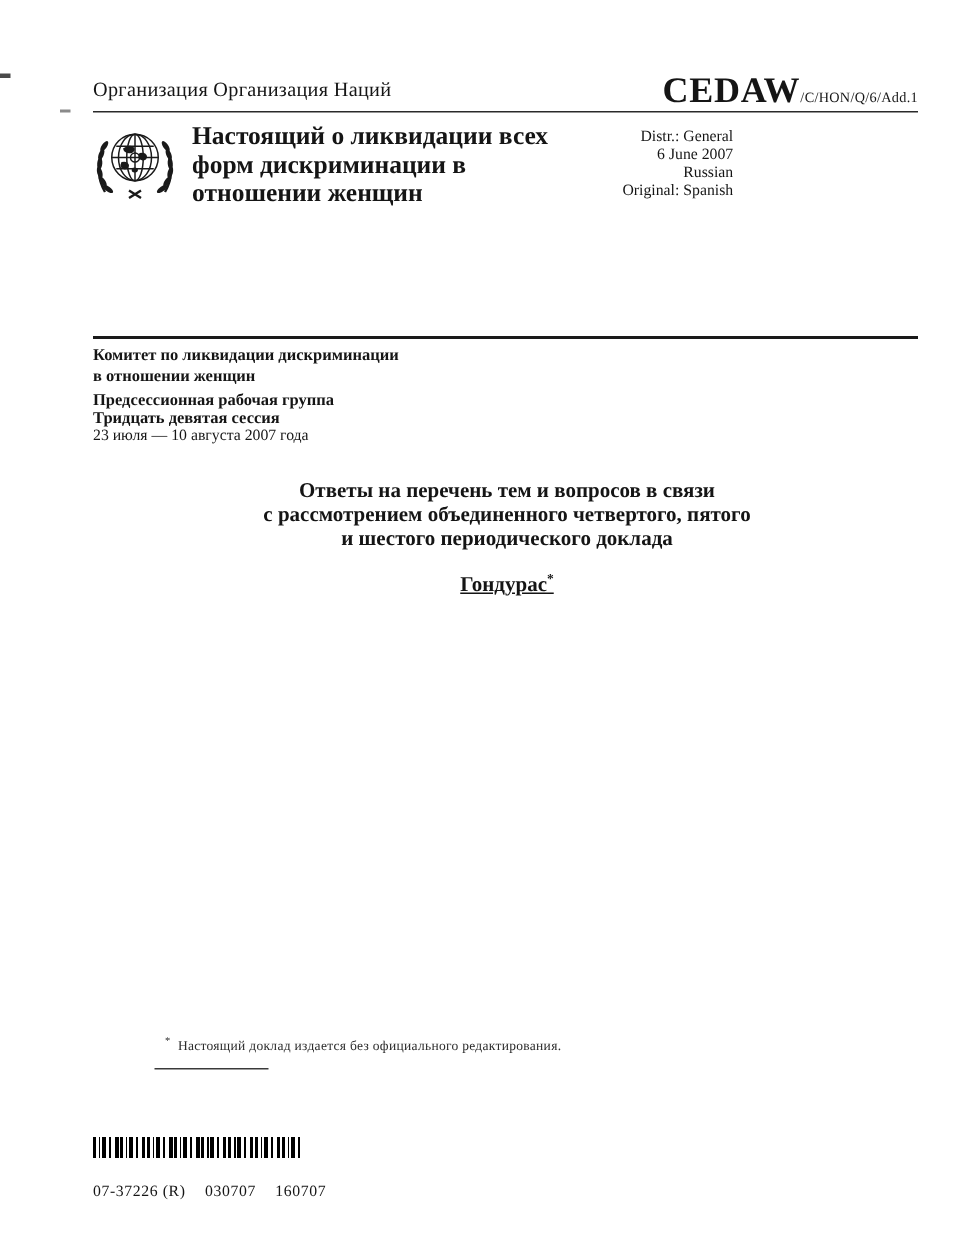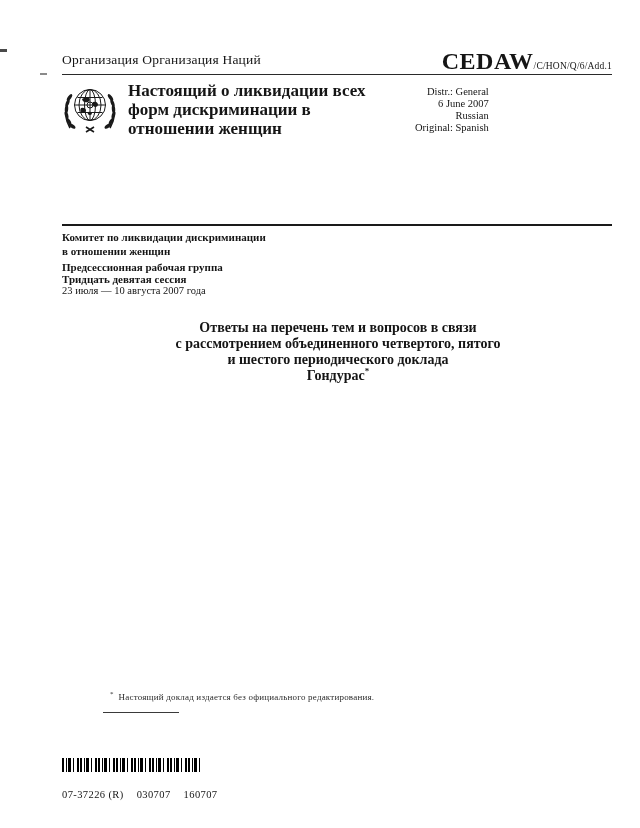--- a/index.html
+++ b/index.html
@@ -97,22 +97,24 @@
   .title-block {
     position: absolute;
     left: 128px; top: 320px;
     width: 420px;
     font-size: 14px;
     font-weight: bold;
     line-height: 16px;
     text-align: center;
   }
   .country-line {
+    margin-top: 15px;
     font-size: 14px;
     font-weight: bold;
+    text-decoration: underline;
   }
   .country-line sup {
     font-size: 9px;
     vertical-align: super;
     line-height: 0;
   }
 
   
   .footnote-rule {
     position: absolute;

